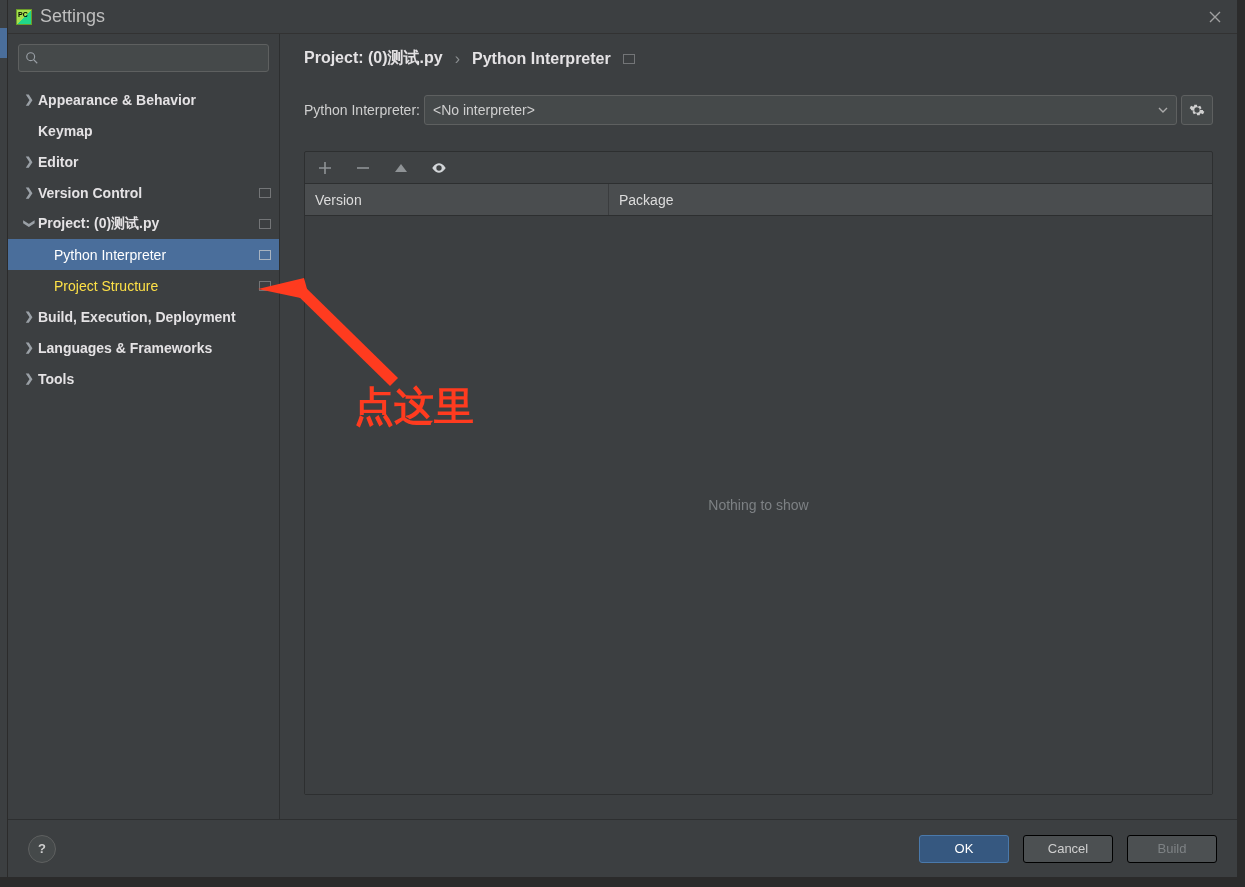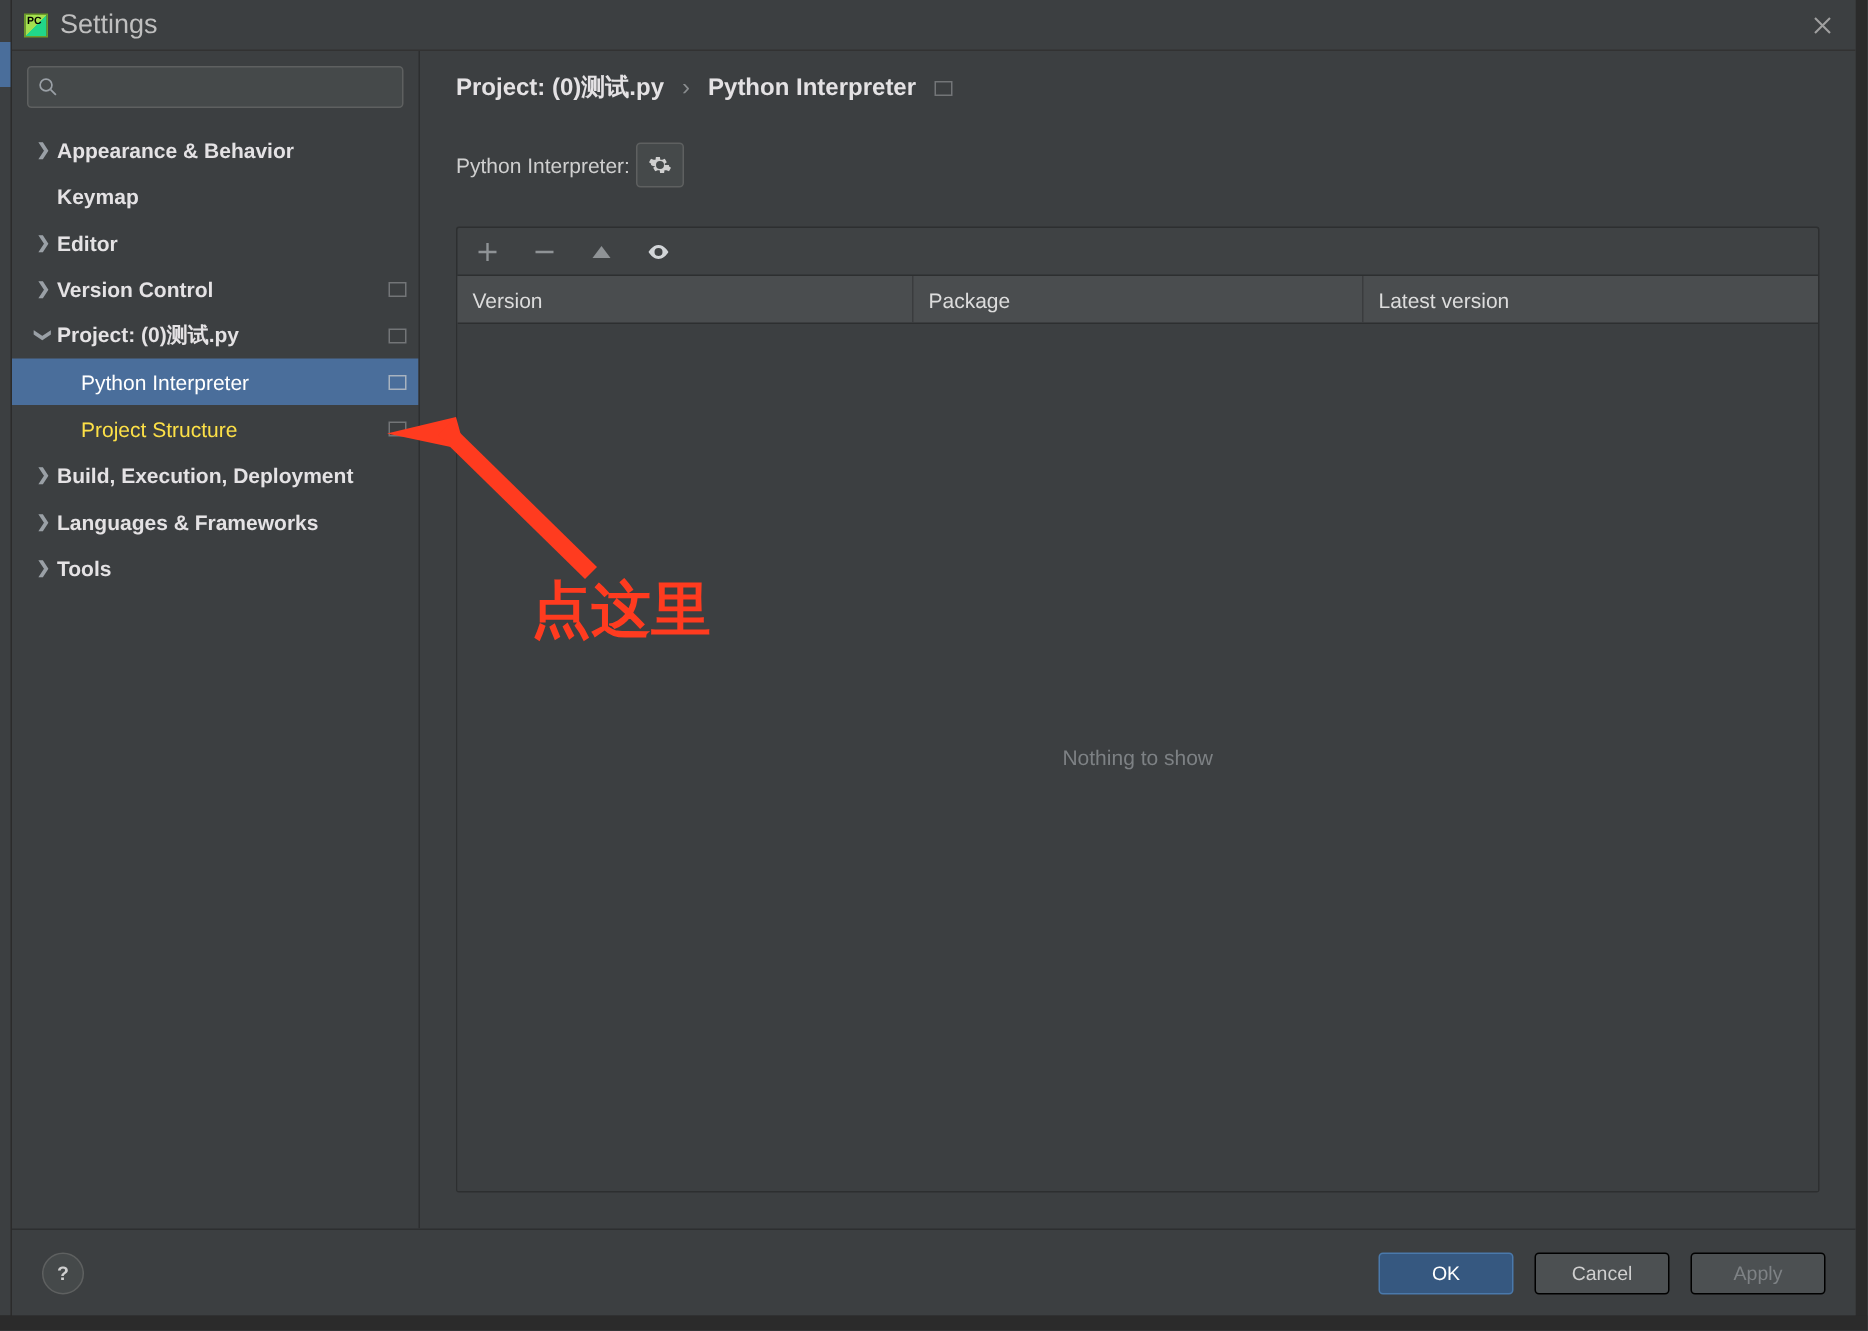--- a/index.html
+++ b/index.html
@@ -332,20 +332,28 @@
     <div class="main">
       <div class="breadcrumb">
         <span>Project: (0)测试.py</span>
         <span class="sep">›</span>
         <span>Python Interpreter</span>
         <span class="bc-badge"></span>
       </div>
 
       <div class="interp-row">
         <span class="lbl">Python Interpreter:</span>
+        <div class="select">
+          <span>&lt;No interpreter&gt;</span>
+          <span class="caret">
+            <svg viewBox="0 0 10 10">
+                <path d="M1 3 L5 7 L9 3" stroke="currentColor" stroke-width="1.4" fill="none"></path>
+              </svg>
+          </span>
+        </div>
         <div class="gear-btn">
           <svg viewBox="0 0 24 24">
               <path fill="currentColor" d="M12 8a4 4 0 1 0 0 8 4 4 0 0 0 0-8zm9 4a7 7 0 0 1-.1 1.2l2.1 1.6-2 3.4-2.5-1a7 7 0 0 1-2 .1l-.4 2.7h-4l-.4-2.7a7 7 0 0 1-2-.1l-2.5 1-2-3.4 2.1-1.6A7 7 0 0 1 3 12a7 7 0 0 1 .1-1.2L1 9.2l2-3.4 2.5 1a7 7 0 0 1 2-.1L7.9 4h4l.4 2.7a7 7 0 0 1 2 .1l2.5-1 2 3.4-2.1 1.6c.1.4.1.8.1 1.2z"></path>
             </svg>
         </div>
       </div>
 
       <div class="pkg-panel">
         <div class="pkg-toolbar">
           <div class="tbtn">
@@ -365,21 +373,20 @@
           </div>
           <div class="tbtn bright">
             <svg viewBox="0 0 24 24">
                 <path fill="currentColor" d="M12 5C6 5 2 12 2 12s4 7 10 7 10-7 10-7-4-7-10-7zm0 11a4 4 0 1 1 0-8 4 4 0 0 1 0 8z"></path>
               </svg>
           </div>
         </div>
         <div class="pkg-header">
           <div class="col col-ver">Version</div>
           <div class="col col-pkg">Package</div>
-          <div class="col col-lat">Latest version</div>
         </div>
         <div class="pkg-body">
           <span>Nothing to show</span>
         </div>
       </div>
 
       <div style="height:24px"></div>
     </div>
 
   </div>
@@ -389,21 +396,21 @@
       <span>?</span>
     </div>
     <div class="spacer"></div>
     <div class="btn primary">
         <span>OK</span>
       </div>
     <div class="btn">
         <span>Cancel</span>
       </div>
     <div class="btn disabled">
-        <span>Apply</span>
+        <span>Build</span>
       </div>
   </div>
 
 </div>
 
 <svg class="annotation" viewBox="0 0 1245 887">
   <polygon points="258,289 310,300 304,278"></polygon>
   <polygon points="300,282 398,378 390,386 292,290"></polygon>
   <text x="354" y="420">点这里</text>
 </svg>

